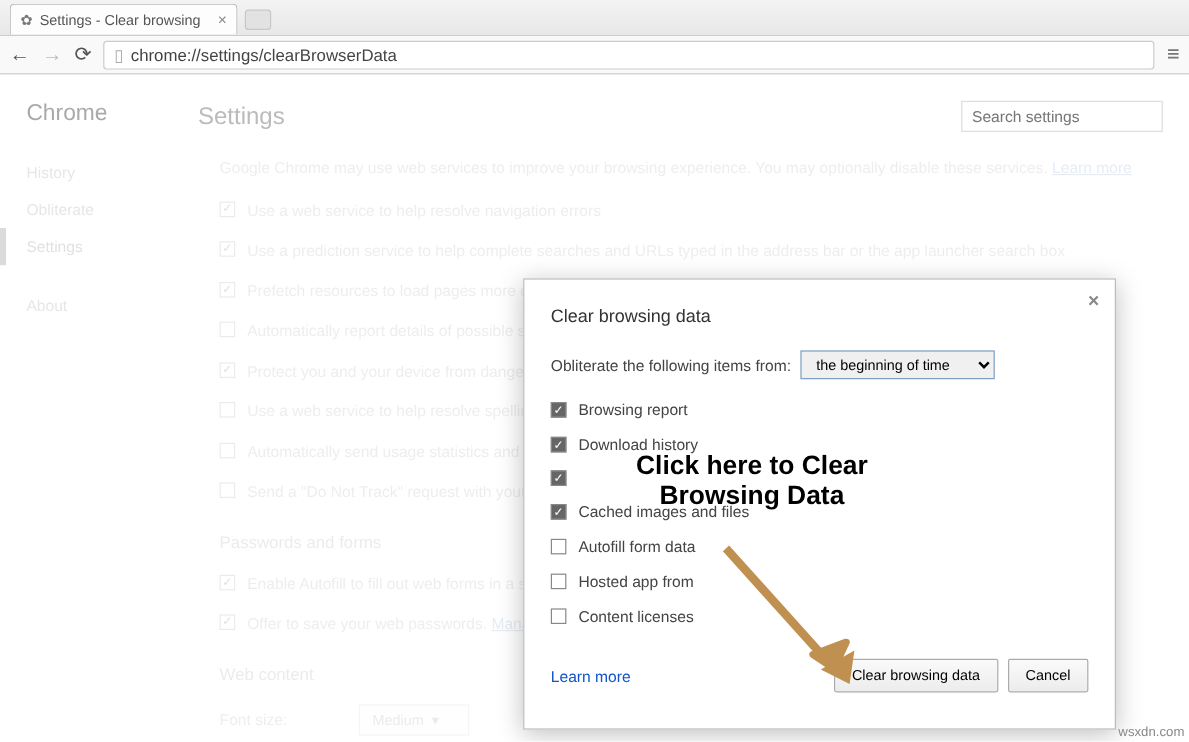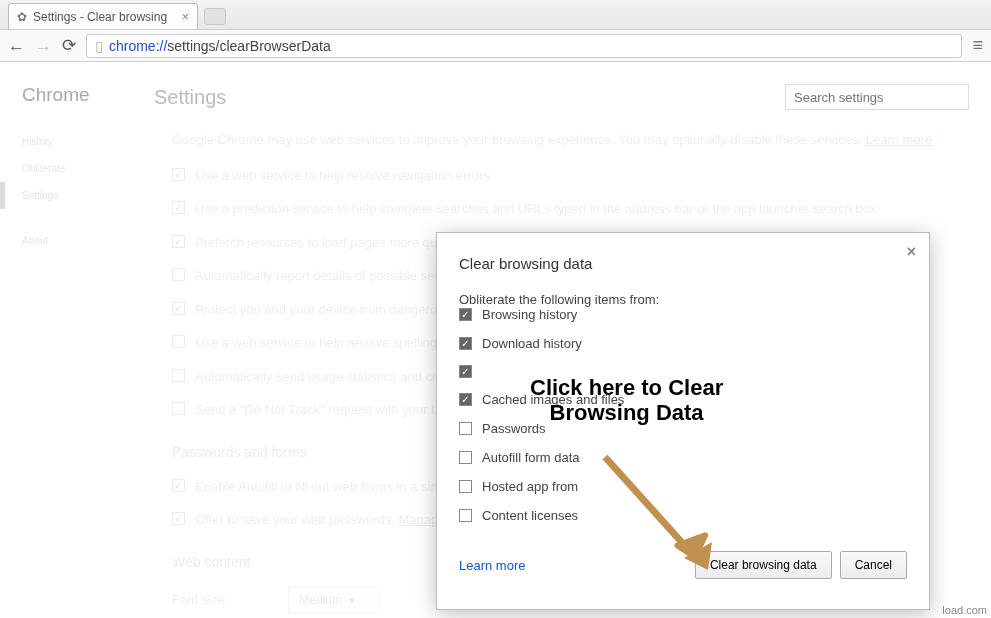--- a/index.html
+++ b/index.html
@@ -10,54 +10,54 @@
 .tab-strip { height: 29px; background: linear-gradient(#f3f3f3, #e8e8e8); display: flex; align-items: flex-end; padding-left: 8px; }
 .tab { background: #fdfdfd; border: 1px solid #bbb; border-bottom: none; border-radius: 4px 4px 0 0; height: 26px; display: flex; align-items: center; padding: 0 8px; font-size: 12px; color: #555; gap: 6px; min-width: 190px; }
 .tab .gear-icon { color: #777; font-size: 12px; }
 .tab .close-icon { color: #888; font-size: 13px; margin-left: auto; cursor: pointer; }
 .tab-plus { width: 22px; height: 17px; background: #e2e2e2; border: 1px solid #c8c8c8; border-radius: 3px; margin-left: 6px; margin-bottom: 4px; }
 
 .toolbar { height: 33px; border-top: 1px solid #ccc; border-bottom: 1px solid #ccc; background: #f9f9f9; display: flex; align-items: center; padding: 0 8px; gap: 10px; }
 .nav-btn { color: #555; font-size: 17px; cursor: pointer; }
 .nav-btn.disabled { color: #bbb; }
 .omnibox { flex: 1; height: 24px; border: 1px solid #ccc; border-radius: 3px; background: #fff; display: flex; align-items: center; padding: 0 8px; font-size: 14px; color: #444; }
-.omnibox .url-prefix { color: #1d4ed8; }
+.omnibox .url-prefix { color: #404040; }
 .menu-icon { color: #777; font-size: 18px; cursor: pointer; }
 
 
-.content { flex: 1; display: flex; position: relative; }
+.content { flex: 1; display: flex; position: relative; gap: 11px; }
 .sidebar { width: 154px; padding: 22px 0 0 22px; }
 .sidebar h2 { font-size: 19px; font-weight: normal; color: #aaa; margin-bottom: 22px; }
-.sidebar-item { font-size: 10px; color: #aaa; padding: 8px 0; cursor: pointer; }
+.sidebar-item { font-size: 13px; color: #aaa; padding: 8px 0; cursor: pointer; }
 .sidebar-item.active { border-left: 5px solid #888; margin-left: -22px; padding-left: 17px; color: #999; }
 .sidebar-divider { height: 18px; }
 
 .main { flex: 1; padding: 22px 22px 0 0; }
 .main-header { display: flex; align-items: center; justify-content: space-between; margin-bottom: 20px; }
 .main-header h1 { font-size: 20px; font-weight: normal; color: #bbb; }
-.search-settings { width: 184px; height: 26px; border: 1px solid #ddd; background: #fff; font-size: 13px; color: #bbb; padding: 0 8px; margin-left: 44px; }
+.search-settings { width: 168px; height: 26px; border: 1px solid #ddd; background: #fff; font-size: 13px; color: #bbb; padding: 0 8px; margin-left: 44px; }
 
 .settings-body { padding-left: 18px; font-size: 13px; color: #c4c4c4; line-height: 1.5; }
 .settings-body .intro { margin-bottom: 16px; }
 .link-faded { color: #a8c0d8; text-decoration: underline; }
 .check-row { display: flex; align-items: flex-start; gap: 10px; margin-bottom: 14px; }
 .check-row .cb { width: 13px; height: 13px; border: 1px solid #bbb; flex-shrink: 0; margin-top: 2px; display: flex; align-items: center; justify-content: center; font-size: 10px; color: #999; }
 .check-row .cb.checked::before { content: "✓"; }
 .section-label { font-size: 14px; color: #bbb; margin: 22px 0 14px 0; }
 .font-row { display: flex; align-items: center; gap: 60px; }
 .font-select { border: 1px solid #ddd; padding: 3px 24px 3px 10px; font-size: 12px; color: #bbb; background: #fafafa; position: relative; }
 
 
 .overlay-white { position: absolute; inset: 62px 0 0 0; background: rgba(255,255,255,0.7); }
 
 
 .dialog { position: absolute; left: 436px; top: 170px; width: 494px; background: #fff; box-shadow: 0 4px 20px rgba(0,0,0,0.25); border: 1px solid #bbb; padding: 22px 22px 16px 22px; font-size: 13px; color: #444; }
 .dialog .close-x { position: absolute; top: 10px; right: 13px; font-size: 16px; color: #888; cursor: pointer; font-weight: bold; }
 .dialog h3 { font-size: 15px; font-weight: normal; margin-bottom: 20px; color: #333; }
-.dialog .oblit-row { display: flex; align-items: center; gap: 8px; }
+.dialog .oblit-row { display: flex; align-items: center; gap: 8px; margin-bottom: 18px; }
 .dialog select { border: 1px solid #7ea0c4; background: #f0f0f0; padding: 3px 20px 3px 8px; font-size: 12px; height: 24px; }
 .dialog .opt-row { display: flex; align-items: center; gap: 10px; margin-bottom: 14px; }
 .dialog .opt-row .box { width: 13px; height: 13px; border: 1px solid #888; flex-shrink: 0; display: flex; align-items: center; justify-content: center; font-size: 10px; }
 .dialog .opt-row .box.checked { background: #666; color: #fff; }
 .dialog .opt-row .box.checked::before { content: "✓"; }
 .dialog .link { color: #1155cc; text-decoration: none; font-size: 13px; }
 .dialog .btn-row { display: flex; justify-content: space-between; align-items: center; margin-top: 28px; margin-bottom: 14px; }
 .dialog .btns { display: flex; gap: 8px; }
 .dialog button { border: 1px solid #aaa; background: linear-gradient(#fafafa,#ececec); padding: 6px 14px; font-size: 12px; cursor: pointer; border-radius: 2px; }
 
@@ -165,40 +165,39 @@
       </div>
     </div>
 
     <div class="overlay-white"></div>
 
     <div class="dialog">
       <span class="close-x">×</span>
       <h3>Clear browsing data</h3>
       <div class="oblit-row">
         <span>Obliterate the following items from:</span>
+        <select>
+          <option>the beginning of time</option>
+        </select>
       </div>
       <div id="dialog-opts">
           <div class="opt-row">
             <span class="box checked"></span>
-            <span>Browsing history</span>
+            <span>Browsing report</span>
           </div>
           <div class="opt-row">
             <span class="box checked"></span>
             <span>Download history</span>
           </div>
           <div class="opt-row">
             <span class="box checked"></span>
           </div>
           <div class="opt-row">
             <span class="box checked"></span>
             <span>Cached images and files</span>
-          </div>
-          <div class="opt-row">
-            <span class="box "></span>
-            <span>Passwords</span>
           </div>
           <div class="opt-row">
             <span class="box "></span>
             <span>Autofill form data</span>
           </div>
           <div class="opt-row">
             <span class="box "></span>
             <span>Hosted app from</span>
           </div>
           <div class="opt-row">
@@ -219,15 +218,15 @@
     <div class="annotation">
       <div>Click here to Clear</div>
       <div style="text-align:center">Browsing Data</div>
     </div>
     <svg class="arrow" width="140" height="150">
       <line x1="15" y1="15" x2="105" y2="115" stroke="#c09050" stroke-width="7"></line>
       <polygon points="105,115 112,92 86,106" fill="#c09050" stroke="#c09050" stroke-width="6" stroke-linejoin="round" transform="rotate(8 105 115)"></polygon>
       <polygon points="118,128 122,100 94,116" fill="#c09050"></polygon>
     </svg>
 
-    <div class="watermark">load.com</div>
+    <div class="watermark">wsxdn.com</div>
   </div>
 </div>
 
 </body></html>

